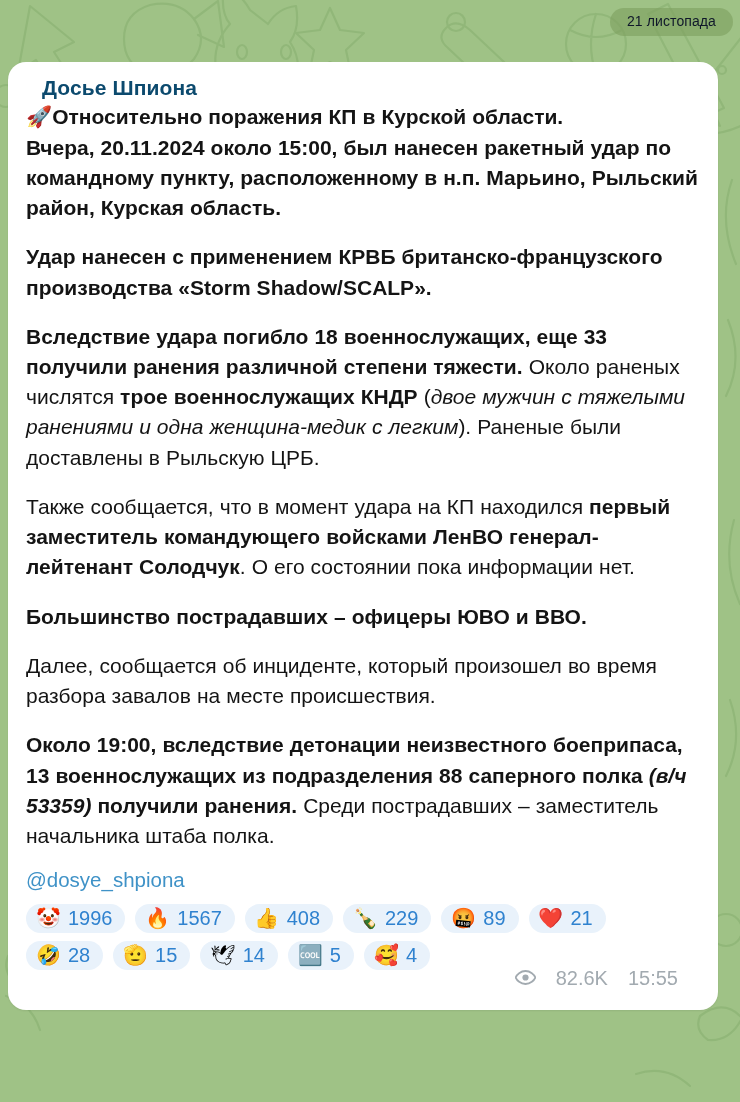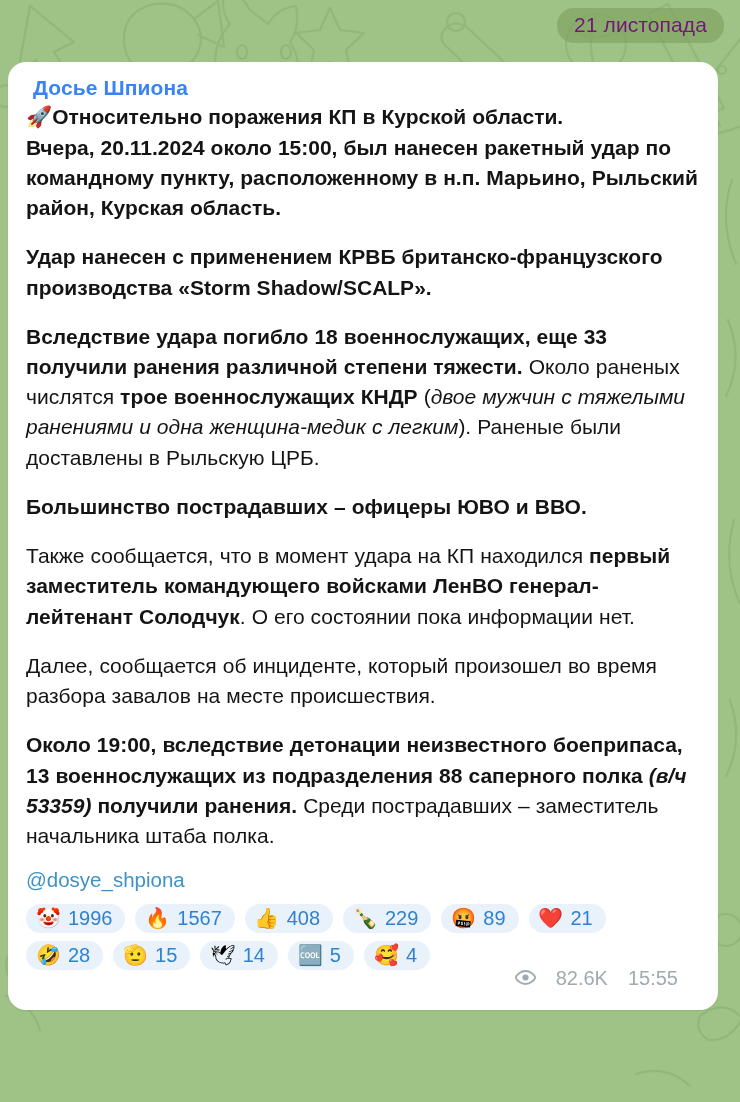--- a/index.html
+++ b/index.html
@@ -28,25 +28,25 @@
     inset: 0;
     width: 100%;
     height: 100%;
     opacity: 0.42;
   }
 
   
   #date-pill {
     position: absolute;
     top: 8px;
-    right: 16px;
+    right: 7px;
     z-index: 5;
     background: rgba(126,160,96,0.62);
-    color: #701a75;
-    font-size: 21px;
+    color: #0f172a;
+    font-size: 14px;
     font-weight: 400;
     padding: 6px 17px 8px 17px;
     border-radius: 17px;
     letter-spacing: 0.1px;
     line-height: 1;
     white-space: nowrap;
   }
 
   
   #bubble {
@@ -56,25 +56,25 @@
     width: 710px;
     background: #ffffff;
     border-radius: 18px 18px 18px 18px;
     z-index: 3;
     padding: 14px 18px 10px 18px;
     box-sizing: border-box;
     box-shadow: 0 1px 2px rgba(0,0,0,0.07);
   }
 
   #channel-title {
-    color: #3b82f6;
+    color: #0c4a6e;
     font-size: 21px;
     font-weight: 700;
     line-height: 1.16;
-    margin: 0 0 2px 7px;
+    margin: 0 0 2px 16px;
     letter-spacing: 0.1px;
   }
 
   .msg-text {
     color: #141414;
     font-size: 21px;
     line-height: 1.44;
     letter-spacing: 0.0px;
     word-spacing: 0.2px;
   }
@@ -207,22 +207,22 @@
     <div class="msg-text">
 
       <p class="para">
         <span class="emoji">🚀</span><span class="b">Относительно поражения КП в Курской области.</span>
       </p>
 
       <div id="paragraph-container">
           <p class="para"><span class="b">Вчера, 20.11.2024 около 15:00, был нанесен ракетный удар по командному пункту, расположенному в н.п. Марьино, Рыльский район, Курская область.</span></p>
           <p class="para"><span class="b">Удар нанесен с применением КРВБ британско-французского производства «Storm Shadow/SCALP».</span></p>
           <p class="para"><span class="b">Вследствие удара погибло 18 военнослужащих, еще 33 получили ранения различной степени тяжести.</span><span> Около раненых числятся </span><span class="b">трое военнослужащих КНДР</span><span> (</span><span class="i">двое мужчин с тяжелыми ранениями и одна женщина-медик с легким</span><span>). Раненые были доставлены в Рыльскую ЦРБ.</span></p>
+          <p class="para"><span>Также сообщается, что в момент удара на КП находился </span><span class="b">первый заместитель командующего войсками ЛенВО генерал-лейтенант Солодчук</span><span>. О его состоянии пока информации нет.</span></p>
           <p class="para"><span class="b">Большинство пострадавших – офицеры ЮВО и ВВО.</span></p>
-          <p class="para"><span>Также сообщается, что в момент удара на КП находился </span><span class="b">первый заместитель командующего войсками ЛенВО генерал-лейтенант Солодчук</span><span>. О его состоянии пока информации нет.</span></p>
           <p class="para"><span>Далее, сообщается об инциденте, который произошел во время разбора завалов на месте происшествия.</span></p>
           <p class="para"><span class="b">Около 19:00, вследствие детонации неизвестного боеприпаса, 13 военнослужащих из подразделения 88 саперного полка </span><span class="bi">(в/ч 53359)</span><span class="b"> получили ранения.</span><span> Среди пострадавших – заместитель начальника штаба полка.</span></p>
         </div>
 
     </div>
 
     <a id="username-link" href="#">@dosye_shpiona</a>
 
     <div id="reactions">
         <div class="reaction">

